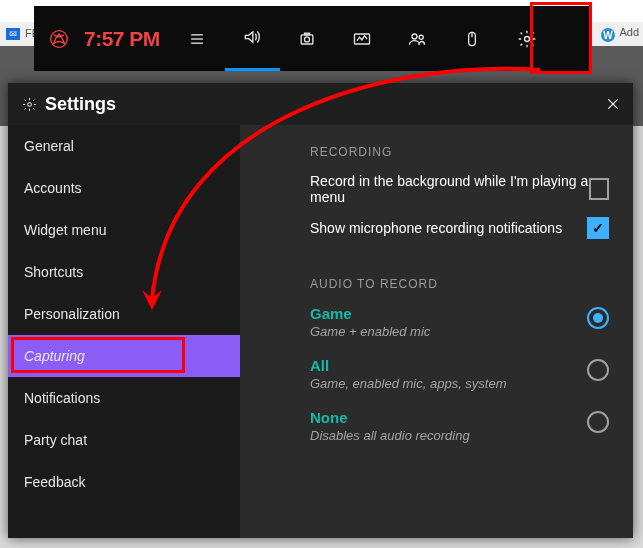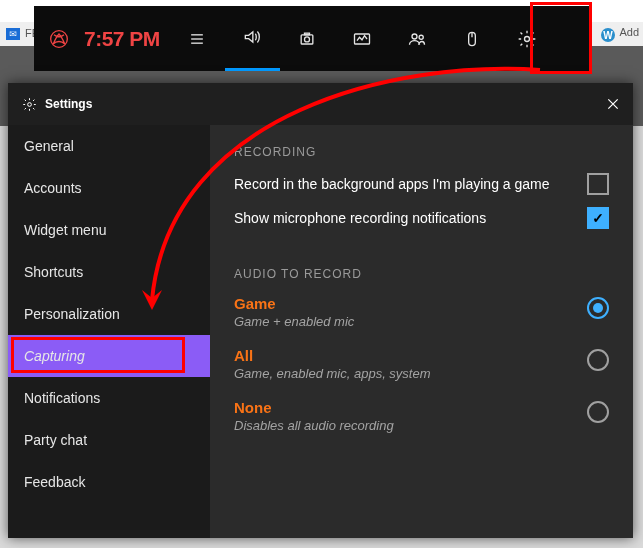--- a/index.html
+++ b/index.html
@@ -86,49 +86,50 @@
     box-shadow: 0 0 12px rgba(0,0,0,0.6);
   }
   .sp-header {
     height: 42px;
     display: flex;
     align-items: center;
     padding: 0 10px 0 14px;
     background: #1f1f1f;
   }
   .sp-header-title {
-    font-size: 12px; font-weight: 600;
+    font-size: 18px; font-weight: 600;
     margin-left: 8px;
     flex: 1;
   }
   .sp-close { width: 20px; height: 20px; display:flex; align-items:center; justify-content:center; }
   .sp-body {
     flex: 1;
     display: flex;
     overflow: hidden;
   }
   .sidebar {
-    width: 202px;
+    width: 232px;
     background: #1b1b1b;
     overflow-y: auto;
   }
   .sidebar-item {
     padding: 13px 16px;
     font-size: 14px;
     color: #e6e6e6;
     cursor: pointer;
   }
   .sidebar-item.selected {
     background: #8b5cf6;
     font-style: italic;
   }
   .content {
     flex: 1;
     padding: 20px 24px;
     overflow-y: auto;
+    margin-left: 46px;
   }
   .section-title {
     font-size: 12px;
     color: #9a9a9a;
     letter-spacing: 1px;
     margin-bottom: 14px;
     text-transform: uppercase;
   }
   .row {
     display: flex;
@@ -146,21 +147,21 @@
     background: #3eb0ff;
     border-color: #3eb0ff;
   }
   .checkbox.checked::after {
     content: '✓'; color: #000; font-weight: bold; font-size: 14px;
   }
   .radio-row {
     margin-bottom: 18px;
     display:flex; align-items:flex-start; justify-content:space-between;
   }
-  .radio-label { font-size: 15px; font-weight: 600; color: #f97316; }
+  .radio-label { font-size: 15px; font-weight: 600; color: #14b8a6; }
   .radio-desc { font-size: 13px; color: #a3a3a3; margin-top: 2px; font-style: italic; }
   .radio {
     width: 22px; height: 22px;
     border: 2px solid #a0a0a0;
     border-radius: 50%;
     display:flex; align-items:center; justify-content:center;
     flex-shrink: 0;
     margin-top: 2px;
   }
   .radio.selected {
@@ -282,21 +283,21 @@
       <div class="sidebar-item">Shortcuts</div>
       <div class="sidebar-item">Personalization</div>
       <div class="sidebar-item selected">Capturing</div>
       <div class="sidebar-item">Notifications</div>
       <div class="sidebar-item">Party chat</div>
       <div class="sidebar-item">Feedback</div>
     </div>
     <div class="content">
       <div class="section-title">RECORDING</div>
       <div class="row">
-        <div class="row-label">Record in the background apps I'm playing a game</div>
+        <div class="row-label">Record in the background while I'm playing a menu</div>
         <div class="checkbox"></div>
       </div>
       <div class="row">
         <div class="row-label">Show microphone recording notifications</div>
         <div class="checkbox checked"></div>
       </div>
       <div class="spacer"></div>
       <div class="section-title">AUDIO TO RECORD</div>
 
       <div class="radio-row">

